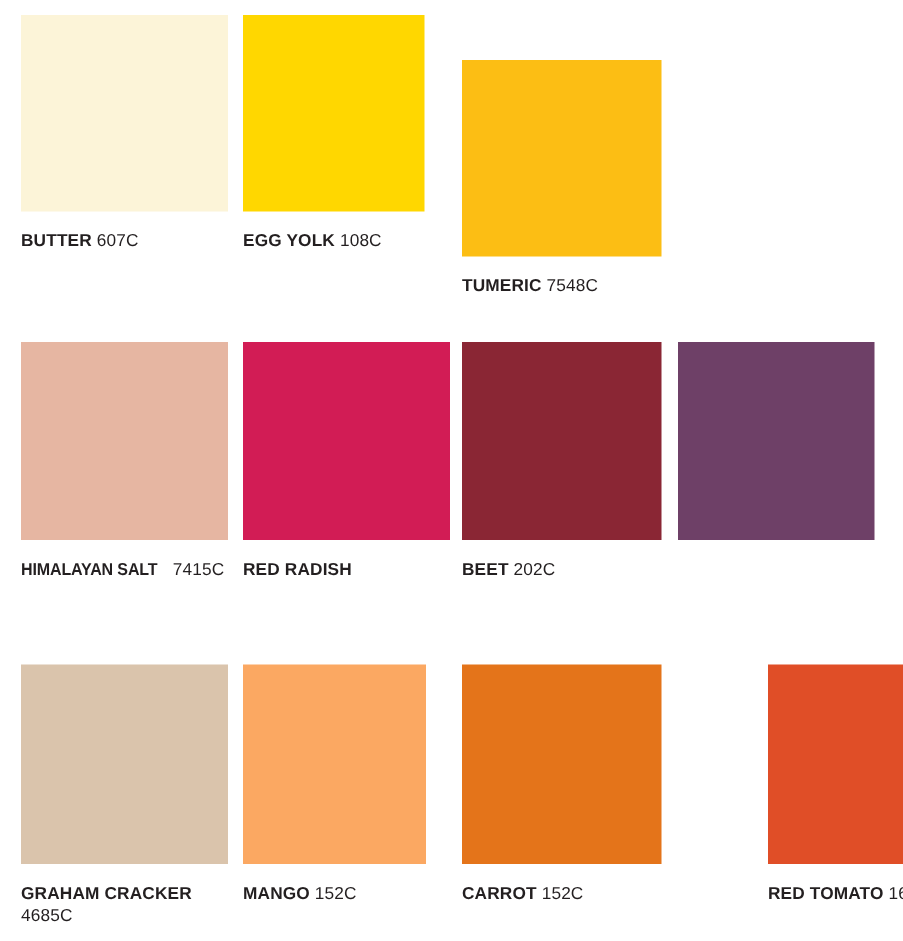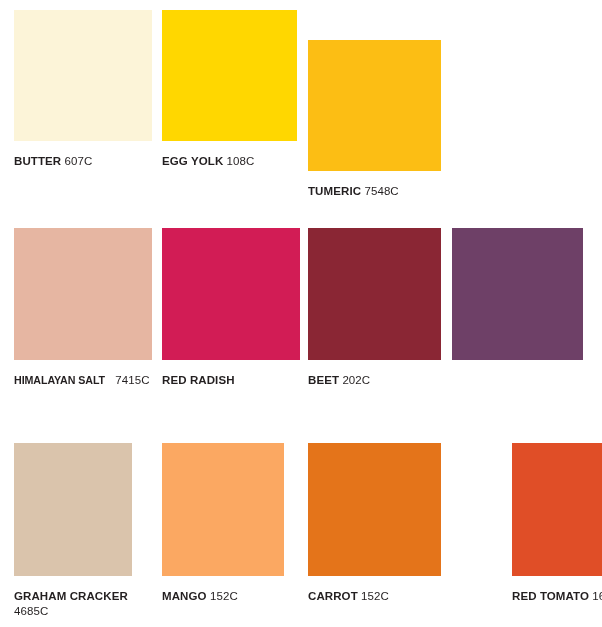--- a/index.html
+++ b/index.html
@@ -78,21 +78,21 @@
 </style>
 </head>
 <body style="background: rgb(255, 255, 255);">
 
 <div class="palette">
     <div class="swatch-row" style="top: 10px;">
       <div class="swatch-cell" style="left: 14px; width: 138px;">
         <div class="swatch-chip" title="BUTTER" style="height: 131px; background: rgb(252, 244, 216);"></div>
         <div class="swatch-label"><span class="nm">BUTTER</span> <span class="cd">607C</span></div>
       </div>
-      <div class="swatch-cell" style="left: 162px; width: 135px;">
+      <div class="swatch-cell" style="left: 162px; width: 121px;">
         <div class="swatch-chip" title="EGG YOLK" style="height: 131px; background: rgb(255, 215, 0);"></div>
         <div class="swatch-label"><span class="nm">EGG YOLK</span> <span class="cd">108C</span></div>
       </div>
       <div class="swatch-cell" style="left: 308px; width: 133px; margin-top: 30px;">
         <div class="swatch-chip" title="TUMERIC" style="height: 131px; background: rgb(252, 190, 20);"></div>
         <div class="swatch-label"><span class="nm">TUMERIC</span> <span class="cd">7548C</span></div>
       </div>
     </div>
     <div class="swatch-row" style="top: 228px;">
       <div class="swatch-cell" style="left: 14px; width: 138px;">
@@ -105,21 +105,21 @@
       </div>
       <div class="swatch-cell" style="left: 308px; width: 133px;">
         <div class="swatch-chip" title="BEET" style="height: 132px; background: rgb(138, 38, 52);"></div>
         <div class="swatch-label"><span class="nm">BEET</span> <span class="cd">202C</span></div>
       </div>
       <div class="swatch-cell" style="left: 452px; width: 131px;">
         <div class="swatch-chip" title="EGGPLANT" style="height: 132px; background: rgb(110, 64, 103);"></div>
       </div>
     </div>
     <div class="swatch-row" style="top: 443px;">
-      <div class="swatch-cell" style="left: 14px; width: 118px;">
+      <div class="swatch-cell" style="left: 14px; width: 138px;">
         <div class="swatch-chip" title="GRAHAM CRACKER" style="height: 133px; background: rgb(218, 196, 172);"></div>
         <div class="swatch-label wrap"><span class="nm">GRAHAM CRACKER</span> <span class="cd">4685C</span></div>
       </div>
       <div class="swatch-cell" style="left: 162px; width: 122px;">
         <div class="swatch-chip" title="MANGO" style="height: 133px; background: rgb(251, 168, 98);"></div>
         <div class="swatch-label"><span class="nm">MANGO</span> <span class="cd">152C</span></div>
       </div>
       <div class="swatch-cell" style="left: 308px; width: 133px;">
         <div class="swatch-chip" title="CARROT" style="height: 133px; background: rgb(228, 116, 26);"></div>
         <div class="swatch-label"><span class="nm">CARROT</span> <span class="cd">152C</span></div>

